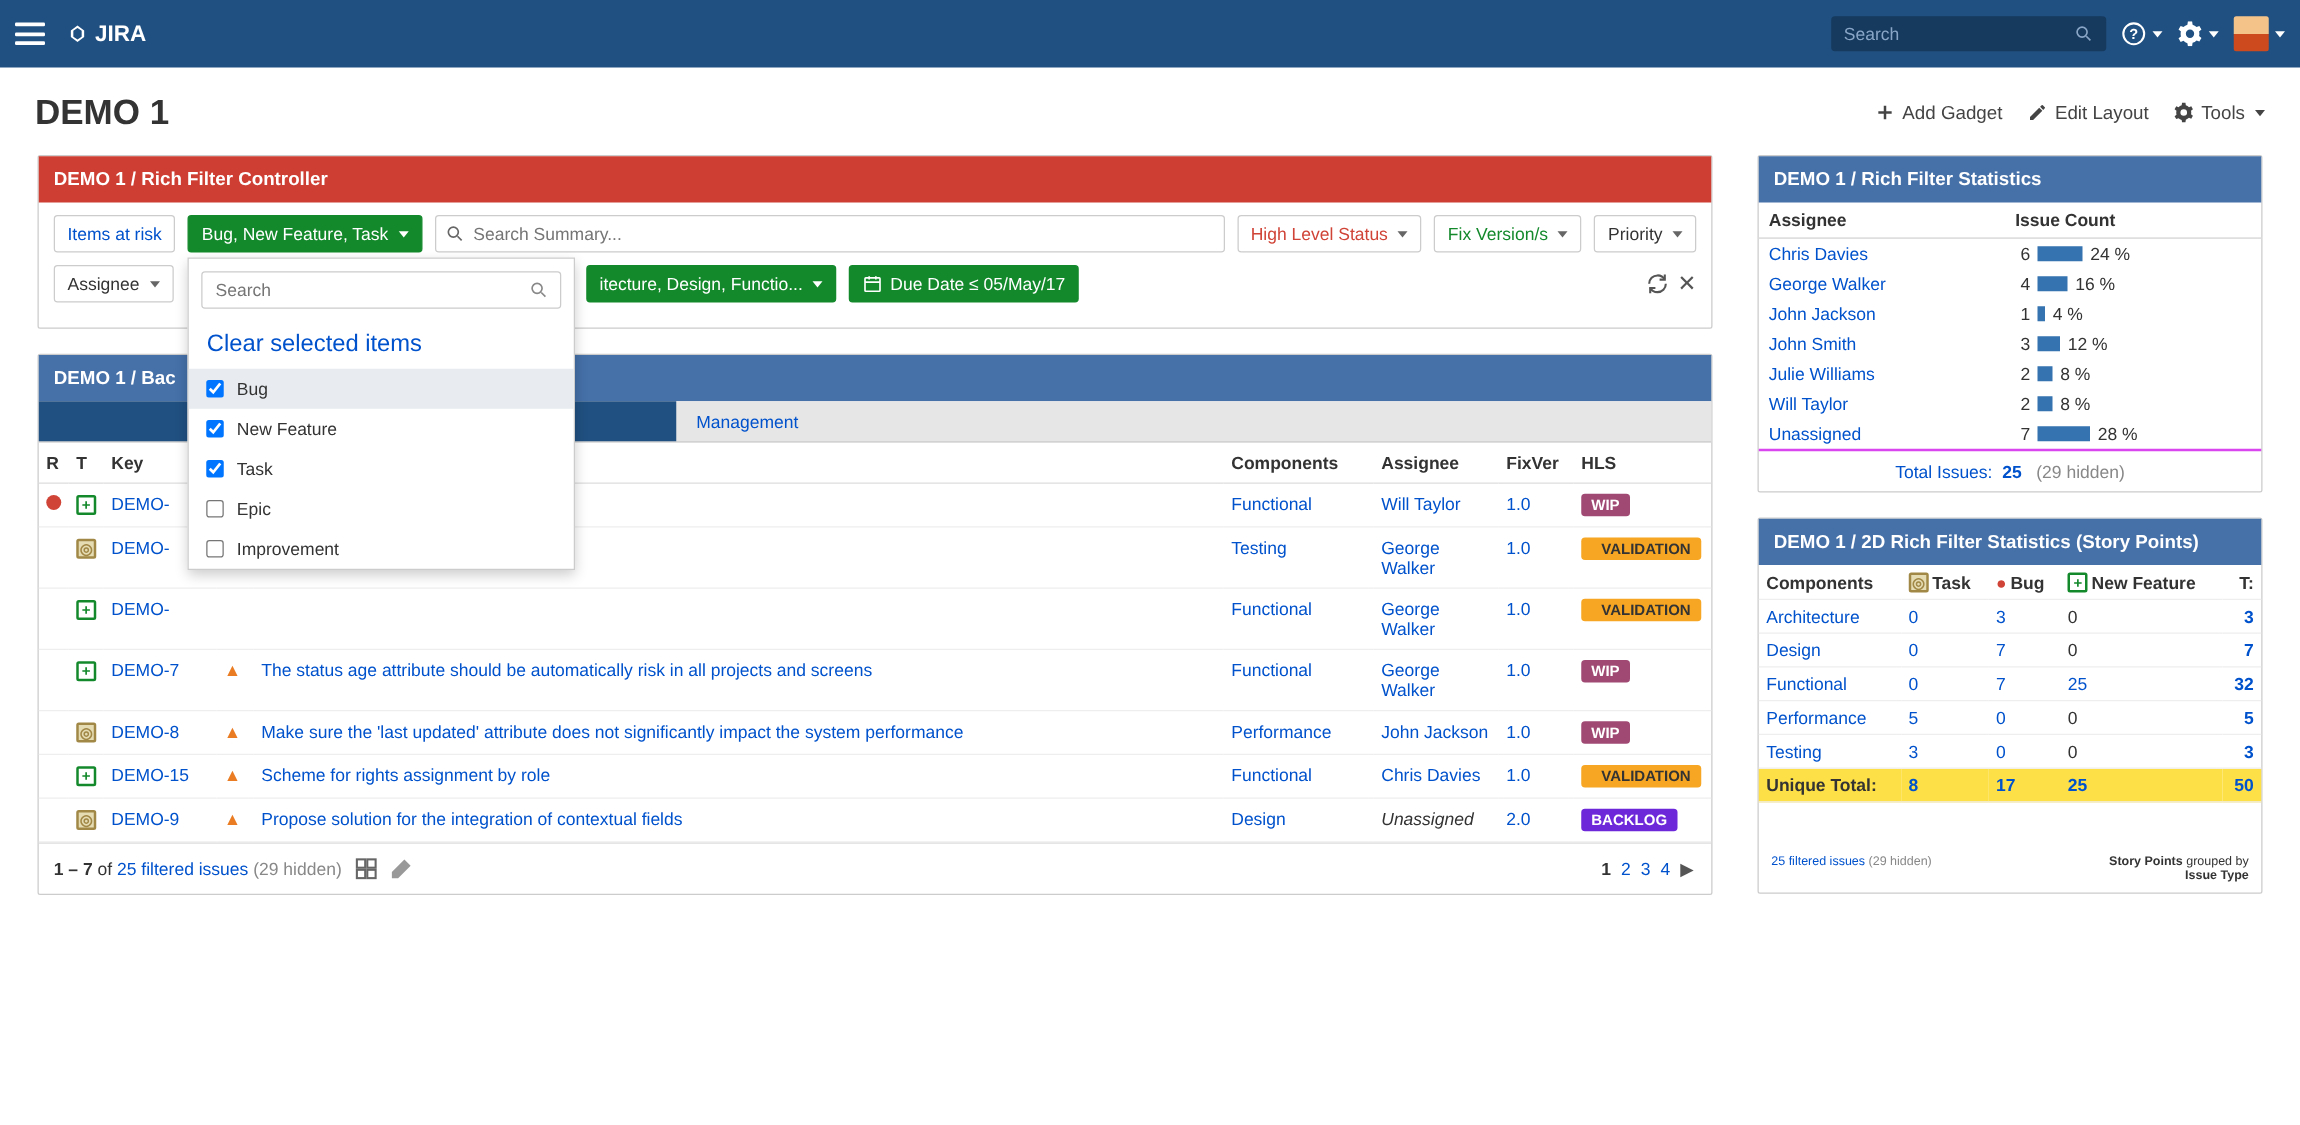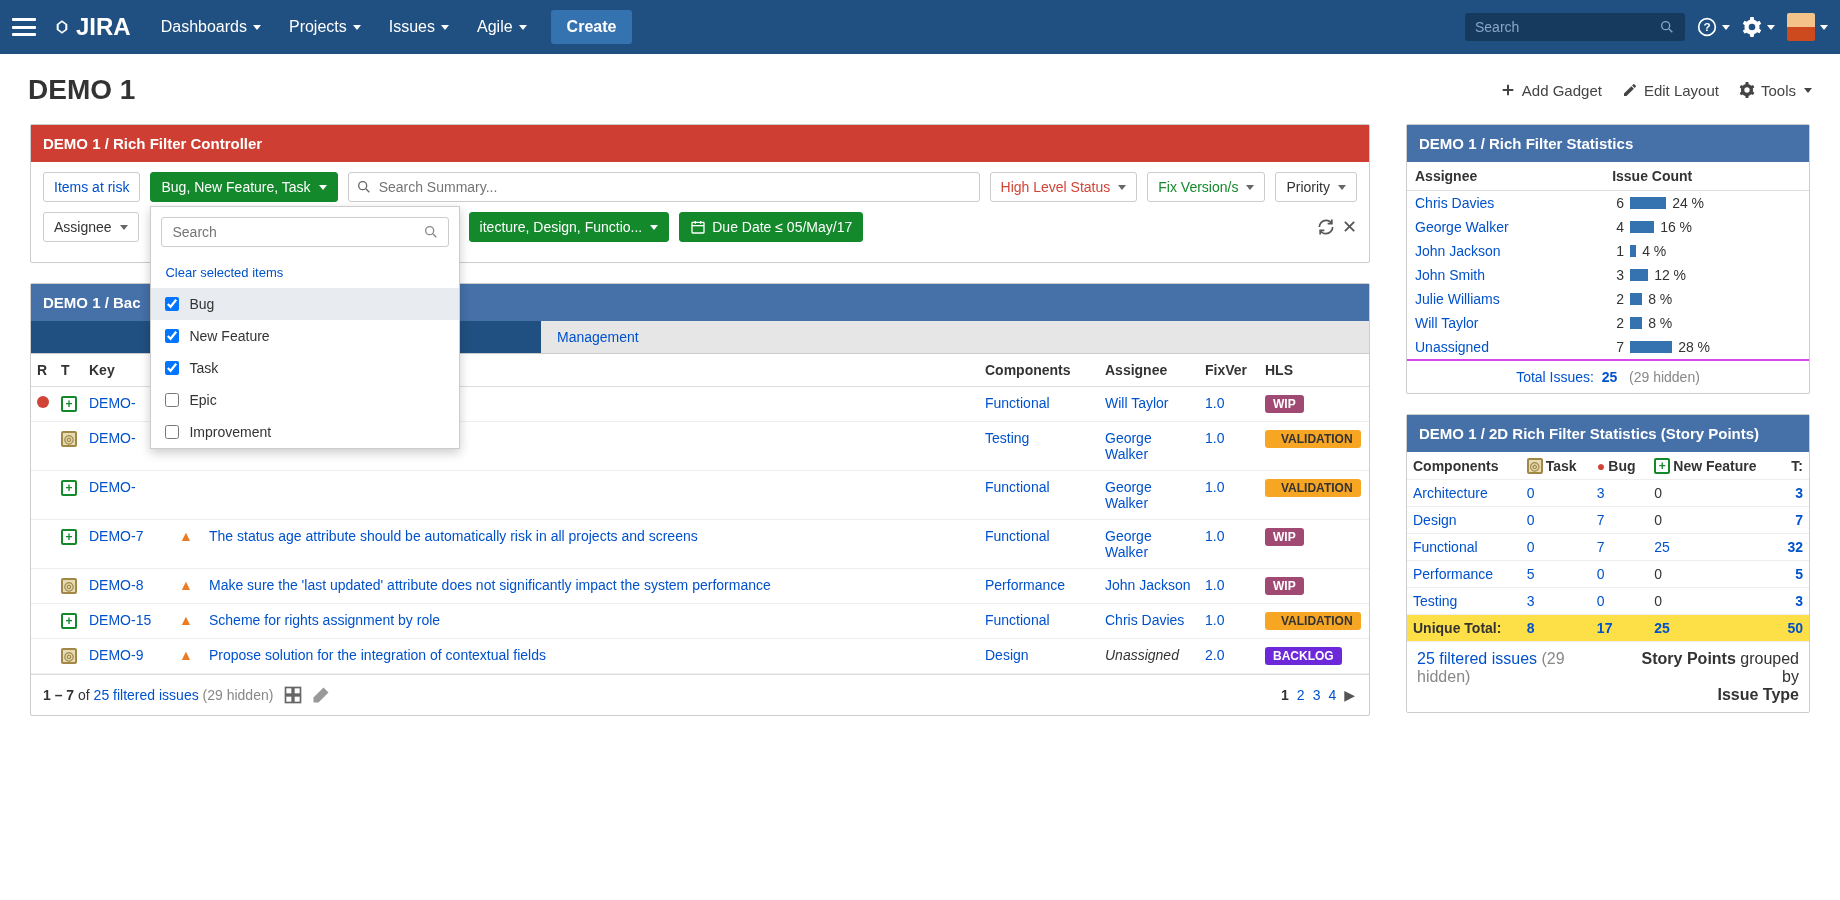--- a/index.html
+++ b/index.html
@@ -2,21 +2,21 @@
 <html><head>
 <meta charset="utf-8">
 <style>
 * { box-sizing: border-box; margin: 0; padding: 0; }
 body { font-family: Arial, Helvetica, sans-serif; font-size: 14px; color: #333; background: #fff; }
 
 
 .topbar { background: #205081; height: 54px; display: flex; align-items: center; padding: 0 12px; color: #fff; gap: 6px; }
 .hamburger-icon { width: 24px; height: 18px; display: inline-flex; flex-direction: column; justify-content: space-between; cursor: pointer; }
 .hamburger-icon span { height: 3px; background: #fff; border-radius: 1px; }
-.logo { display: flex; align-items: center; gap: 6px; font-weight: bold; font-size: 24px; margin: 0 12px; }
+.logo { display: flex; align-items: center; gap: 6px; font-weight: bold; font-size: 18px; margin: 0 12px; }
 .nav-links { display: flex; gap: 4px; }
 .nav-item { padding: 8px 12px; cursor: pointer; font-size: 16px; display: flex; align-items: center; gap: 4px; border-radius: 3px; }
 .caret-down { display: inline-block; width: 0; height: 0; border-left: 4px solid transparent; border-right: 4px solid transparent; border-top: 5px solid currentColor; margin-left: 2px; }
 .create-btn { background: #3572b0; border-radius: 3px; padding: 8px 16px; cursor: pointer; font-size: 16px; font-weight: bold; margin-left: 8px; }
 .topbar-right { margin-left: auto; display: flex; align-items: center; gap: 12px; }
 .search-box { background: #153a5e; border-radius: 3px; padding: 6px 10px; display: flex; align-items: center; width: 220px; }
 .search-box input { background: transparent; border: none; color: #deebff; font-size: 14px; outline: none; flex: 1; }
 .search-box input::placeholder { color: #8aa6c7; }
 .help-icon, .gear-icon, .avatar { cursor: pointer; display: flex; align-items: center; gap: 3px; }
 .avatar-img { width: 28px; height: 28px; background: linear-gradient(#f4c38a 50%, #cc4a1d 50%); border-radius: 2px; }
@@ -51,21 +51,21 @@
 .filter-search .mag-icon { position: absolute; left: 8px; top: 50%; transform: translateY(-50%); color: #666; }
 .reset-icon, .close-x { margin-left: 6px; color: #555; cursor: pointer; font-size: 18px; }
 
 
 .dropdown { position: relative; }
 .dropdown-panel { position: absolute; top: 34px; left: 0; background: #fff; border: 1px solid #ccc; box-shadow: 0 4px 10px rgba(0,0,0,0.2); z-index: 100; width: 310px; }
 .dropdown-search { padding: 10px; display: flex; align-items: center; border-bottom: none; }
 .dropdown-search input { width: 100%; padding: 6px 30px 6px 10px; border: 1px solid #ccc; border-radius: 3px; font-size: 14px; }
 .dropdown-search { position: relative; }
 .dropdown-search .mag-icon { position: absolute; right: 20px; color: #888; }
-.dropdown-clear { padding: 8px 14px; color: #0052cc; font-size: 13px; cursor: pointer; }
+.dropdown-clear { padding: 8px 14px; color: #0052cc; font-size: 19px; cursor: pointer; }
 .dropdown-item { padding: 8px 14px; display: flex; align-items: center; gap: 10px; cursor: pointer; font-size: 14px; }
 .dropdown-item.highlighted { background: #e8ecf0; }
 .dropdown-item input[type=checkbox] { width: 14px; height: 14px; }
 
 
 .issue-tabs { display: flex; background: #e6e6e6; border-bottom: 1px solid #ccc; }
 .issue-tab { padding: 8px 16px; cursor: pointer; color: #0052cc; flex: 1; text-align: left; }
 .issue-tab.active { background: #205081; color: #fff; }
 .issue-tab.hidden-label { background: #205081; width: 510px; flex: none; }
 .issue-table { width: 100%; border-collapse: collapse; }
@@ -99,58 +99,39 @@
 .stats-footer { text-align: center; padding: 8px; border-top: 2px solid #d946ef; }
 
 
 .stats2d-table { width: 100%; border-collapse: collapse; font-size: 14px; }
 .stats2d-table th, .stats2d-table td { padding: 5px 6px; text-align: left; border-bottom: 1px solid #eee; }
 .stats2d-table th { font-weight: bold; }
 .stats2d-table .row-link { color: #0052cc; }
 .stats2d-table .total-col { text-align: right; font-weight: bold; }
 .stats2d-table .total-row td { font-weight: bold; background: #fde047; }
 .col-icon { display: inline-flex; align-items: center; gap: 3px; }
-.gadget-footer-2d { display: flex; padding: 8px 10px; font-size: 16px; }
+.gadget-footer-2d { display: flex; justify-content: space-between; padding: 8px 10px; font-size: 10px; margin-top: 34px; }
 .right-align { text-align: right; }
 
 svg.icon-s { width: 16px; height: 16px; }
 </style>
 </head>
 <body>
 
 <div class="topbar">
   <div class="hamburger-icon">
       <span></span>
       <span></span>
       <span></span>
     </div>
   <div class="logo">
     <svg class="icon-s" viewBox="0 0 24 24" fill="#fff">
         <path d="M12 2L4 8v8l8 6 8-6V8l-8-6zm0 3l5 3.5v7L12 19l-5-3.5v-7L12 5z"></path>
       </svg>
     <span>JIRA</span>
-  </div>
-  <div class="nav-links">
-    <div class="nav-item">
-        <span>Dashboards</span>
-        <span class="caret-down"></span>
-      </div>
-    <div class="nav-item">
-        <span>Projects</span>
-        <span class="caret-down"></span>
-      </div>
-    <div class="nav-item">
-        <span>Issues</span>
-        <span class="caret-down"></span>
-      </div>
-    <div class="nav-item">
-        <span>Agile</span>
-        <span class="caret-down"></span>
-      </div>
-    <div class="create-btn">Create</div>
   </div>
   <div class="topbar-right">
     <div class="search-box">
       <input type="text" placeholder="Search" style="">
       <svg class="icon-s" viewBox="0 0 24 24" fill="#8aa6c7">
           <circle cx="10" cy="10" r="6" stroke="#8aa6c7" stroke-width="2" fill="none"></circle>
           <line x1="15" y1="15" x2="20" y2="20" stroke="#8aa6c7" stroke-width="2"></line>
         </svg>
     </div>
     <div class="help-icon">

